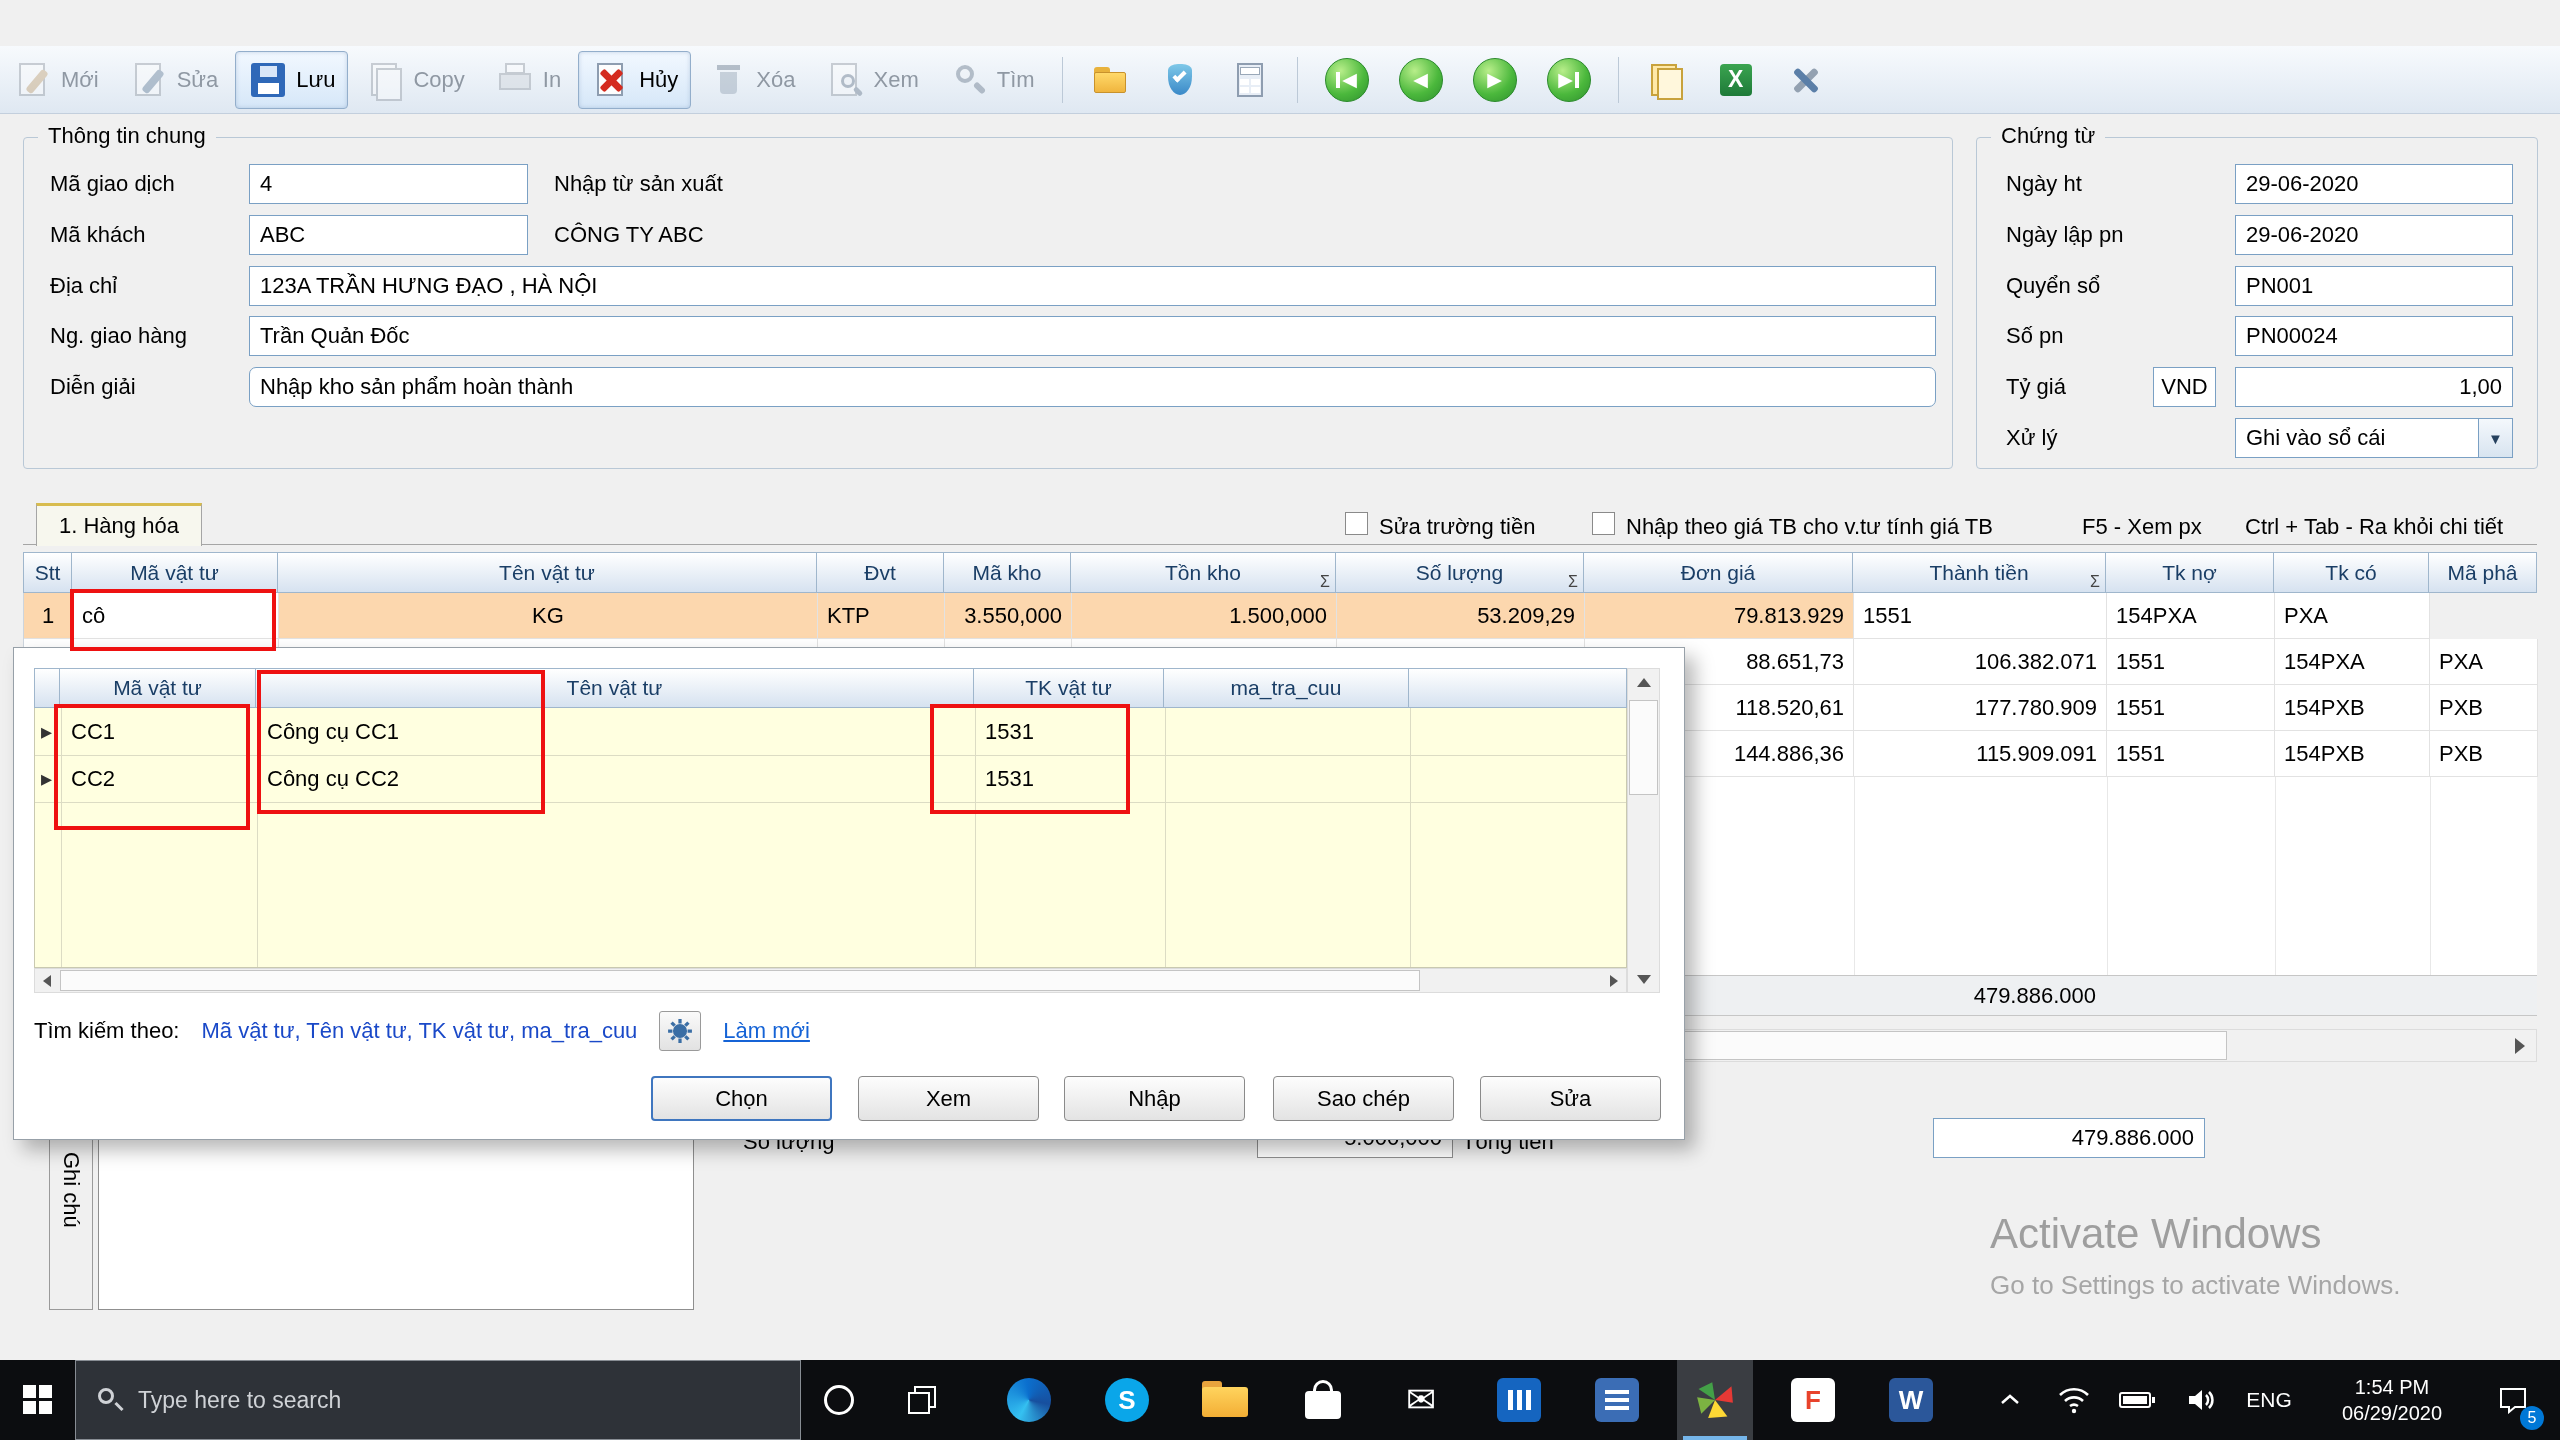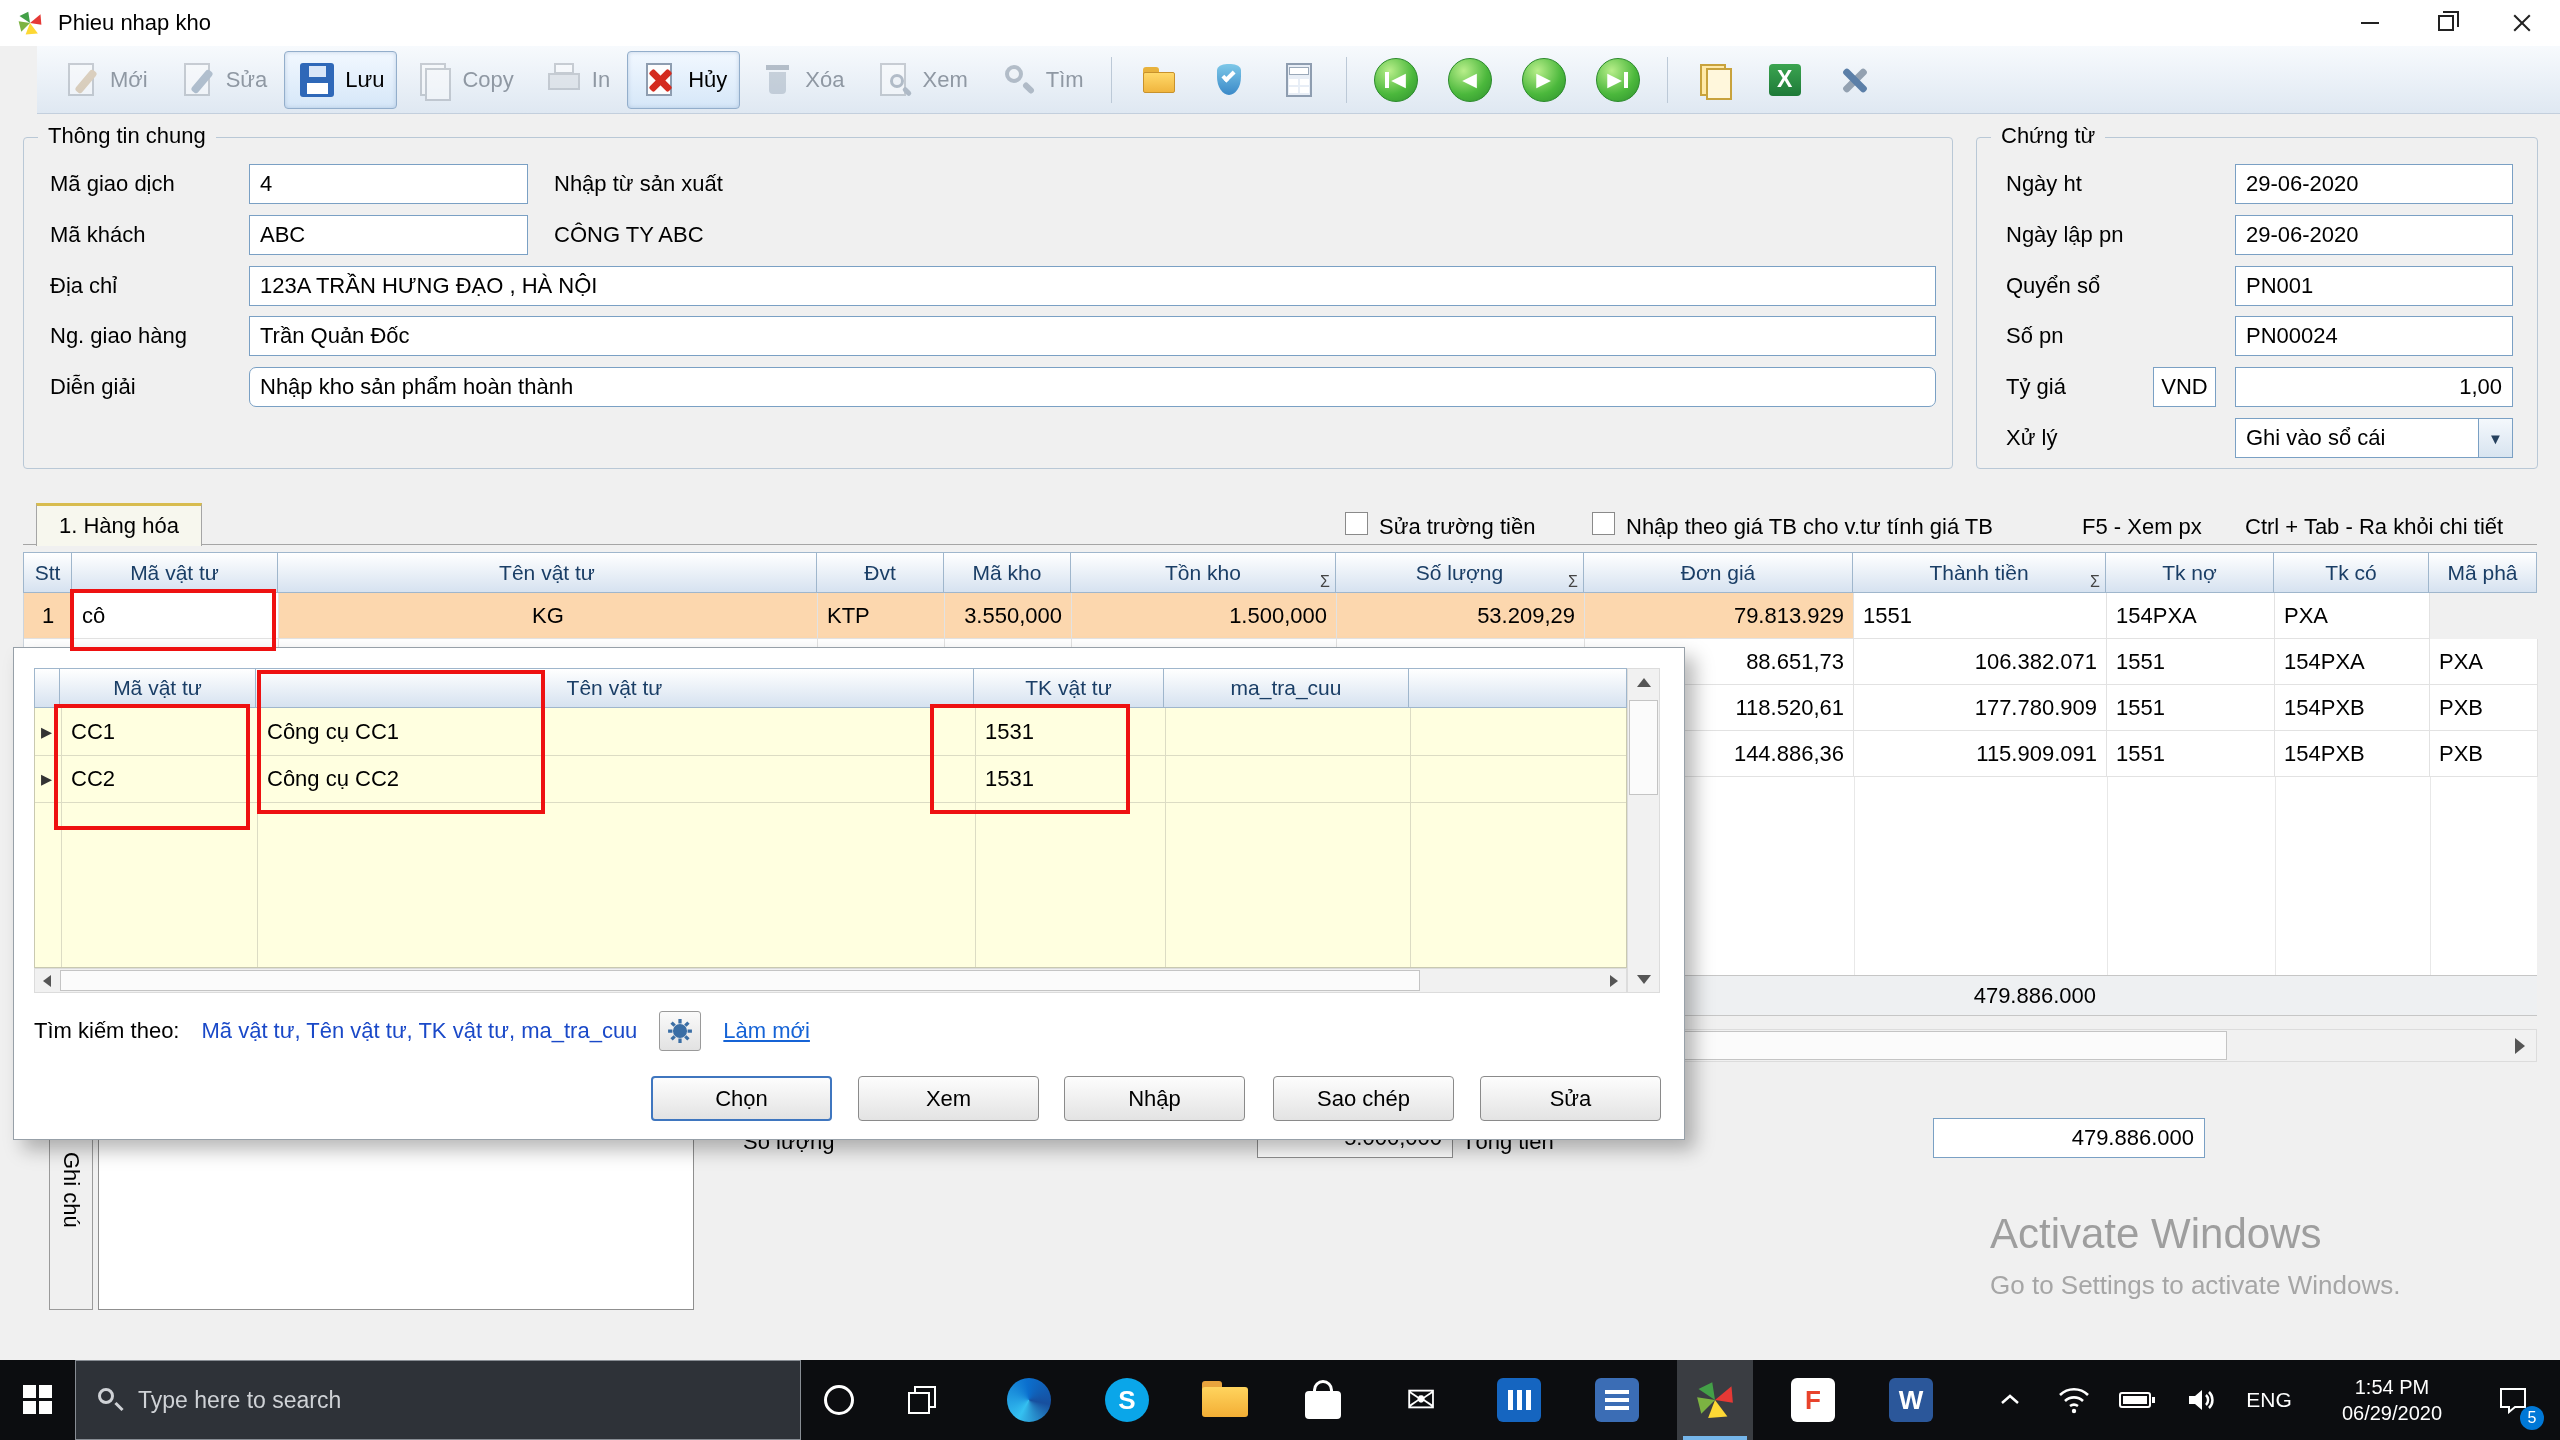--- a/index.html
+++ b/index.html
@@ -14,21 +14,21 @@
   .win-controls { margin-left:auto; display:flex; height:100%; }
   .win-btn { width:76px; display:flex; align-items:center; justify-content:center; position:relative; }
   .glyph-min { width:18px; height:2px; background:#222; }
   .glyph-restore { width:16px; height:16px; border:2px solid #222; position:relative; background:#fff; }
   .glyph-restore::before { content:""; position:absolute; left:3px; top:-6px; width:14px; height:14px; border:2px solid #222; border-left:none; border-bottom:none; }
   .glyph-close { position:relative; width:20px; height:20px; }
   .glyph-close i { position:absolute; left:-1px; top:9px; width:22px; height:2px; background:#222; }
   .glyph-close i.a { transform:rotate(45deg); } .glyph-close i.b { transform:rotate(-45deg); }
 
   
-  .toolbar { position:absolute; top:46px; left:0; right:0; height:68px; background:linear-gradient(#f7fafd,#dfe8f2); border-bottom:1px solid #c3cfdd; display:flex; align-items:center; padding-left:12px; gap:4px; z-index:3;margin-left:37px; }
+  .toolbar { position:absolute; top:46px; left:0; right:0; height:68px; background:linear-gradient(#f7fafd,#dfe8f2); border-bottom:1px solid #c3cfdd; display:flex; align-items:center; padding-left:0; gap:4px; z-index:3; }
   .tb-btn { height:58px; display:flex; align-items:center; gap:8px; padding:0 12px; border-radius:4px; font-size:22px; border:1px solid transparent; }
   .tb-btn.disabled { color:#8f98a3; }
   .tb-btn.disabled .ti { opacity:.45; filter:grayscale(55%); }
   .tb-btn.active { border:1px solid #93aecb; background:linear-gradient(#f2f8ff,#d6e7f8); box-shadow:inset 0 0 4px rgba(120,150,190,.4); }
   .tb-sep { width:1px; height:46px; background:#bcc9d7; margin:0 10px; flex:none; }
   .ti { position:relative; width:40px; height:40px; flex:none; }
   .pg { position:absolute; left:6px; top:3px; width:26px; height:33px; background:#fdfdfd; border:2px solid #8e9db0; }
   .pg.off { left:11px; top:8px; }
   .pencil { position:absolute; left:20px; top:8px; width:8px; height:27px; background:#4f86c0; border-radius:3px; transform:rotate(40deg); }
   .pencil.orange { background:#e8a13c; }
@@ -178,43 +178,20 @@
   .mail-glyph { color:#fff; font-size:36px; line-height:1; }
   .tray-item { position:absolute; top:0; height:80px; display:flex; align-items:center; justify-content:center; color:#fff; }
   .tk-clock { flex-direction:column; font-size:20px; line-height:26px; text-align:center; }
   .badge { position:absolute; right:4px; bottom:10px; width:24px; height:24px; background:#0078d7; border-radius:50%; color:#fff; font-size:16px; display:flex; align-items:center; justify-content:center; }
 </style>
 </head>
 <body>
 
 <div id="screen">
 
-  <div class="titlebar">
-    <svg class="app-icon" viewBox="0 0 32 32" width="28" height="28">
-      <path d="M16 16 L4 8 L14 3 Z" fill="#43a047"></path>
-        <path d="M16 16 L28 6 L29 18 Z" fill="#e53935"></path>
-      <path d="M16 16 L25 28 L11 29 Z" fill="#fdd835"></path>
-        <path d="M16 16 L6 26 L3 14 Z" fill="#7cb342"></path>
-    </svg>
-    <div class="title-text">Phieu nhap kho</div>
-    <div class="win-controls">
-      <div class="win-btn">
-          <div class="glyph-min"></div>
-        </div>
-      <div class="win-btn">
-          <div class="glyph-restore"></div>
-        </div>
-      <div class="win-btn">
-          <div class="glyph-close">
-            <i class="a"></i>
-            <i class="b"></i>
-          </div>
-        </div>
-    </div>
-  </div>
 
   <div class="toolbar">
     <div class="tb-btn disabled">
       <span class="ti">
           <span class="pg"></span>
           <span class="pencil orange"></span>
         </span>
       <span>Mới</span>
       </div>
     <div class="tb-btn disabled">

